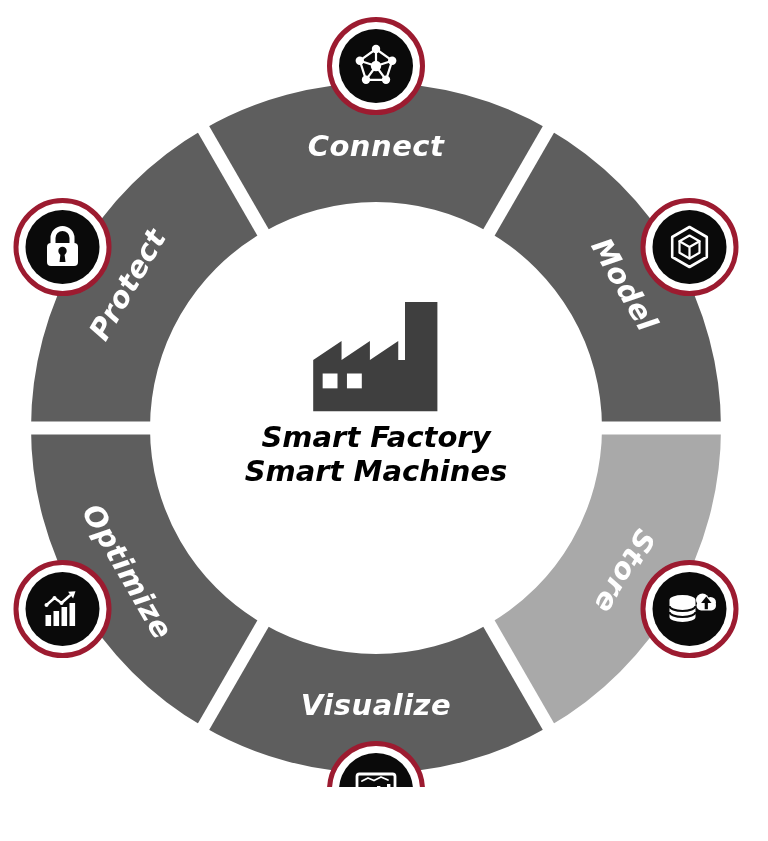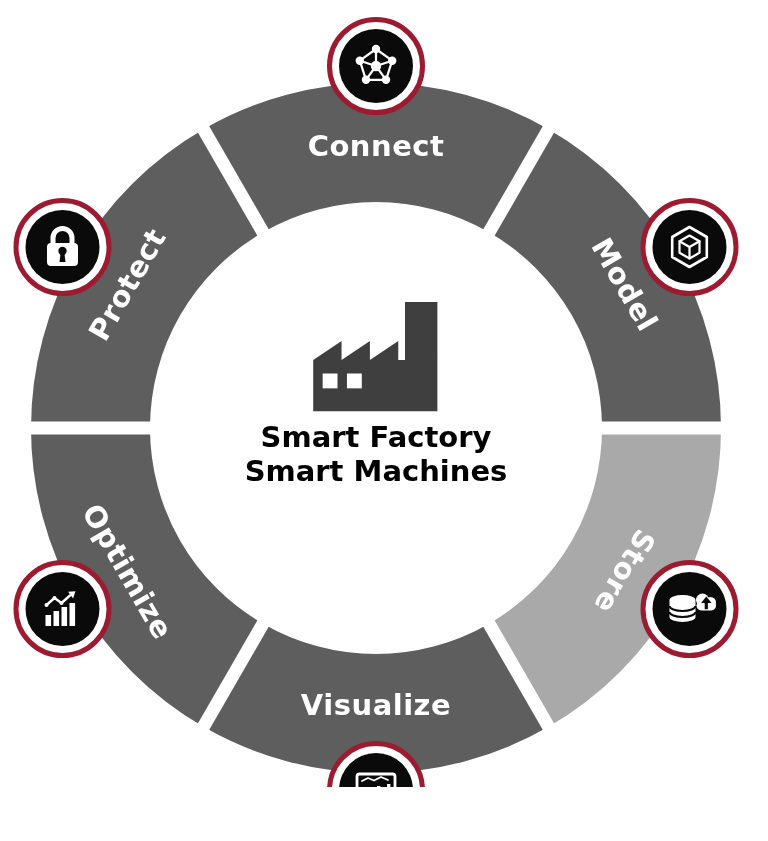--- a/index.html
+++ b/index.html
@@ -1,16 +1,16 @@
 <!DOCTYPE html>
 <html><head>
 <meta charset="utf-8">
 <style>
   html, body { margin: 0; padding: 0; background: #ffffff; }
-  .stage { width: 768px; height: 787px; position: relative; }
+  .stage { width: 768px; height: 787px; position: relative; font-style: italic; }
   svg { display: block; }
   text { user-select: none; }
   .seg-label {
     font-family: "DejaVu Sans", sans-serif;
     font-weight: bold;
     font-size: 29px;
     letter-spacing: 0.5px;
     text-anchor: middle;
     dominant-baseline: central;
   }

